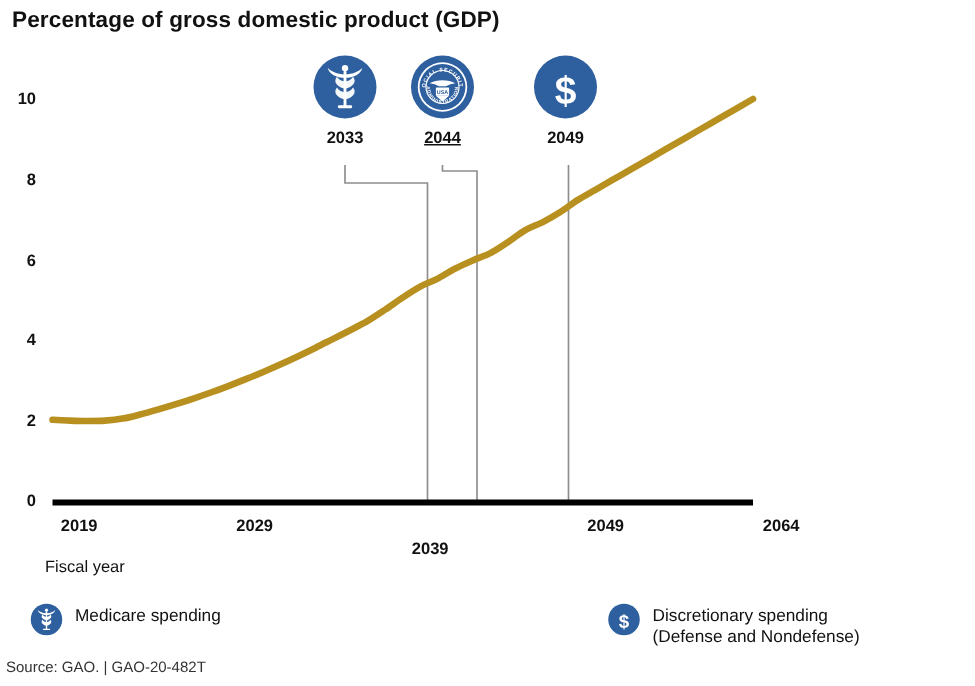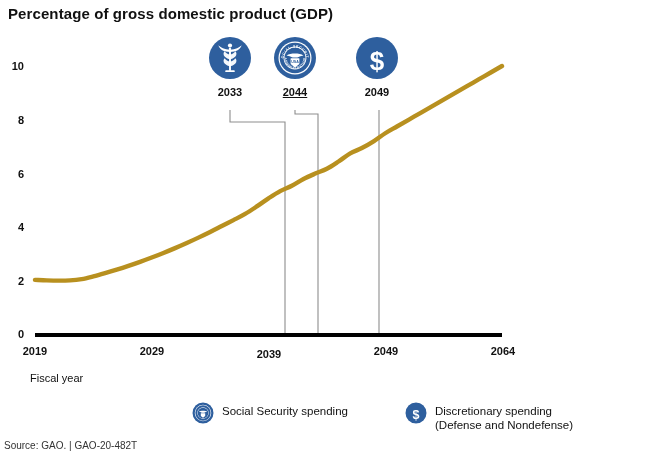--- a/index.html
+++ b/index.html
@@ -27,21 +27,21 @@
     left:0;top:0;width:568px;height:392px;
   }
   #plot-svg{display:block;}
 
   .ytick-label{
     font-size:11px;font-weight:bold;color:#111;
     text-align:right;width:22px;
   }
   .xtick-label{
     font-size:11px;font-weight:bold;color:#111;
-    text-align:center;width:60px;
+    text-align:right;width:60px;
   }
   #x-axis-title{
     left:30px;top:372px;
     font-size:11px;font-weight:normal;color:#111;
   }
 
   
   .callout{position:absolute;}
   .callout-icon{
     width:44px;height:44px;border-radius:50%;
@@ -94,21 +94,21 @@
 
   <div class="abs ytick-label" style="left:2px;top:60px;">10</div>
   <div class="abs ytick-label" style="left:2px;top:114px;">8</div>
   <div class="abs ytick-label" style="left:2px;top:168px;">6</div>
   <div class="abs ytick-label" style="left:2px;top:221px;">4</div>
   <div class="abs ytick-label" style="left:2px;top:275px;">2</div>
   <div class="abs ytick-label" style="left:2px;top:328px;">0</div>
 
   <div class="abs xtick-label" style="left:5px;top:345px;">2019</div>
   <div class="abs xtick-label" style="left:122px;top:345px;">2029</div>
-  <div class="abs xtick-label" style="left:239px;top:348px;">2039</div>
+  <div class="abs xtick-label" style="left:239px;top:360px;">2039</div>
   <div class="abs xtick-label" style="left:356px;top:345px;">2049</div>
   <div class="abs xtick-label" style="left:473px;top:345px;">2064</div>
 
   <div class="abs" id="x-axis-title">Fiscal year</div>
 </div>
 
 <div class="callout" style="left:208px;top:36px;">
   <svg class="callout-icon" viewBox="0 0 44 44">
     <circle cx="22" cy="22" r="21" fill="#2E5F9E"></circle>
     <g fill="#ffffff">
@@ -154,36 +154,35 @@
 <div class="callout" style="left:355px;top:36px;">
   <svg class="callout-icon" viewBox="0 0 44 44">
     <circle cx="22" cy="22" r="21" fill="#2E5F9E"></circle>
     <text x="22" y="33.5" font-size="26" font-weight="bold" fill="#ffffff" text-anchor="middle" font-family="'Liberation Sans',sans-serif">$</text>
   </svg>
   <div class="callout-year" style="left:-8px;top:50px;">2049</div>
 </div>
 
 <div id="legend">
 
-
-  <div class="legend-item" style="left:172px;">
+  <div class="legend-item" style="left:0px;">
     <svg class="legend-badge" viewBox="0 0 44 44">
       <circle cx="22" cy="22" r="21" fill="#2E5F9E"></circle>
-      <circle cx="22" cy="22" r="16.5" fill="#ffffff"></circle>
-      <circle cx="22" cy="22" r="15.3" fill="#2E5F9E"></circle>
-      <circle cx="22" cy="22" r="11.4" fill="#ffffff"></circle>
-      <circle cx="22" cy="22" r="10.6" fill="#2E5F9E"></circle>
       <g fill="#ffffff">
-        <path d="M13.5 19.5c2.2-1.4 5.2-2 8.5-2s6.3.6 8.5 2c-2.1.3-4.3 1-6.2 2h-4.6c-1.9-1-4.1-1.7-6.2-2z"></path>
-        <rect x="17.6" y="22.3" width="8.8" height="5.6" rx="0.4"></rect>
-        <path d="M17.6 27.9h8.8L22 31.6z"></path>
+        <circle cx="22" cy="9.5" r="2.1"></circle>
+        <rect x="21.05" y="11.4" width="1.9" height="23.6" rx="0.9"></rect>
+        <path d="M22 13.6c-5.4 0-9.6-2.2-11.6-4.4 1.1 4.3 5.6 6.7 11.6 6.7s10.5-2.4 11.6-6.7C31.6 11.4 27.4 13.6 22 13.6z"></path>
+        <path d="M16.6 15.2c-1.4 1.6-1.4 3.6 0 5.2 1.5 1.7 3.9 2.6 5.4 2.6s3.9-.9 5.4-2.6c1.4-1.6 1.4-3.6 0-5.2-1.3 2-3.3 3.1-5.4 3.1s-4.1-1.1-5.4-3.1z"></path>
+        <path d="M16.6 22.3c-1.4 1.6-1.4 3.6 0 5.2 1.5 1.7 3.9 2.6 5.4 2.6s3.9-.9 5.4-2.6c1.4-1.6 1.4-3.6 0-5.2-1.3 2-3.3 3.1-5.4 3.1s-4.1-1.1-5.4-3.1z"></path>
+        <rect x="17.2" y="34.2" width="9.6" height="1.9" rx="0.9"></rect>
       </g>
     </svg>
-    <div class="legend-text">Social Security spending</div>
+    <div class="legend-text">Medicare spending</div>
   </div>
+
 
   <div class="legend-item" style="left:385px;">
     <svg class="legend-badge" viewBox="0 0 44 44">
       <circle cx="22" cy="22" r="21" fill="#2E5F9E"></circle>
       <text x="22" y="33" font-size="25" font-weight="bold" fill="#ffffff" text-anchor="middle" font-family="'Liberation Sans',sans-serif">$</text>
     </svg>
     <div class="legend-text">Discretionary spending
 (Defense and Nondefense)</div>
   </div>
 

